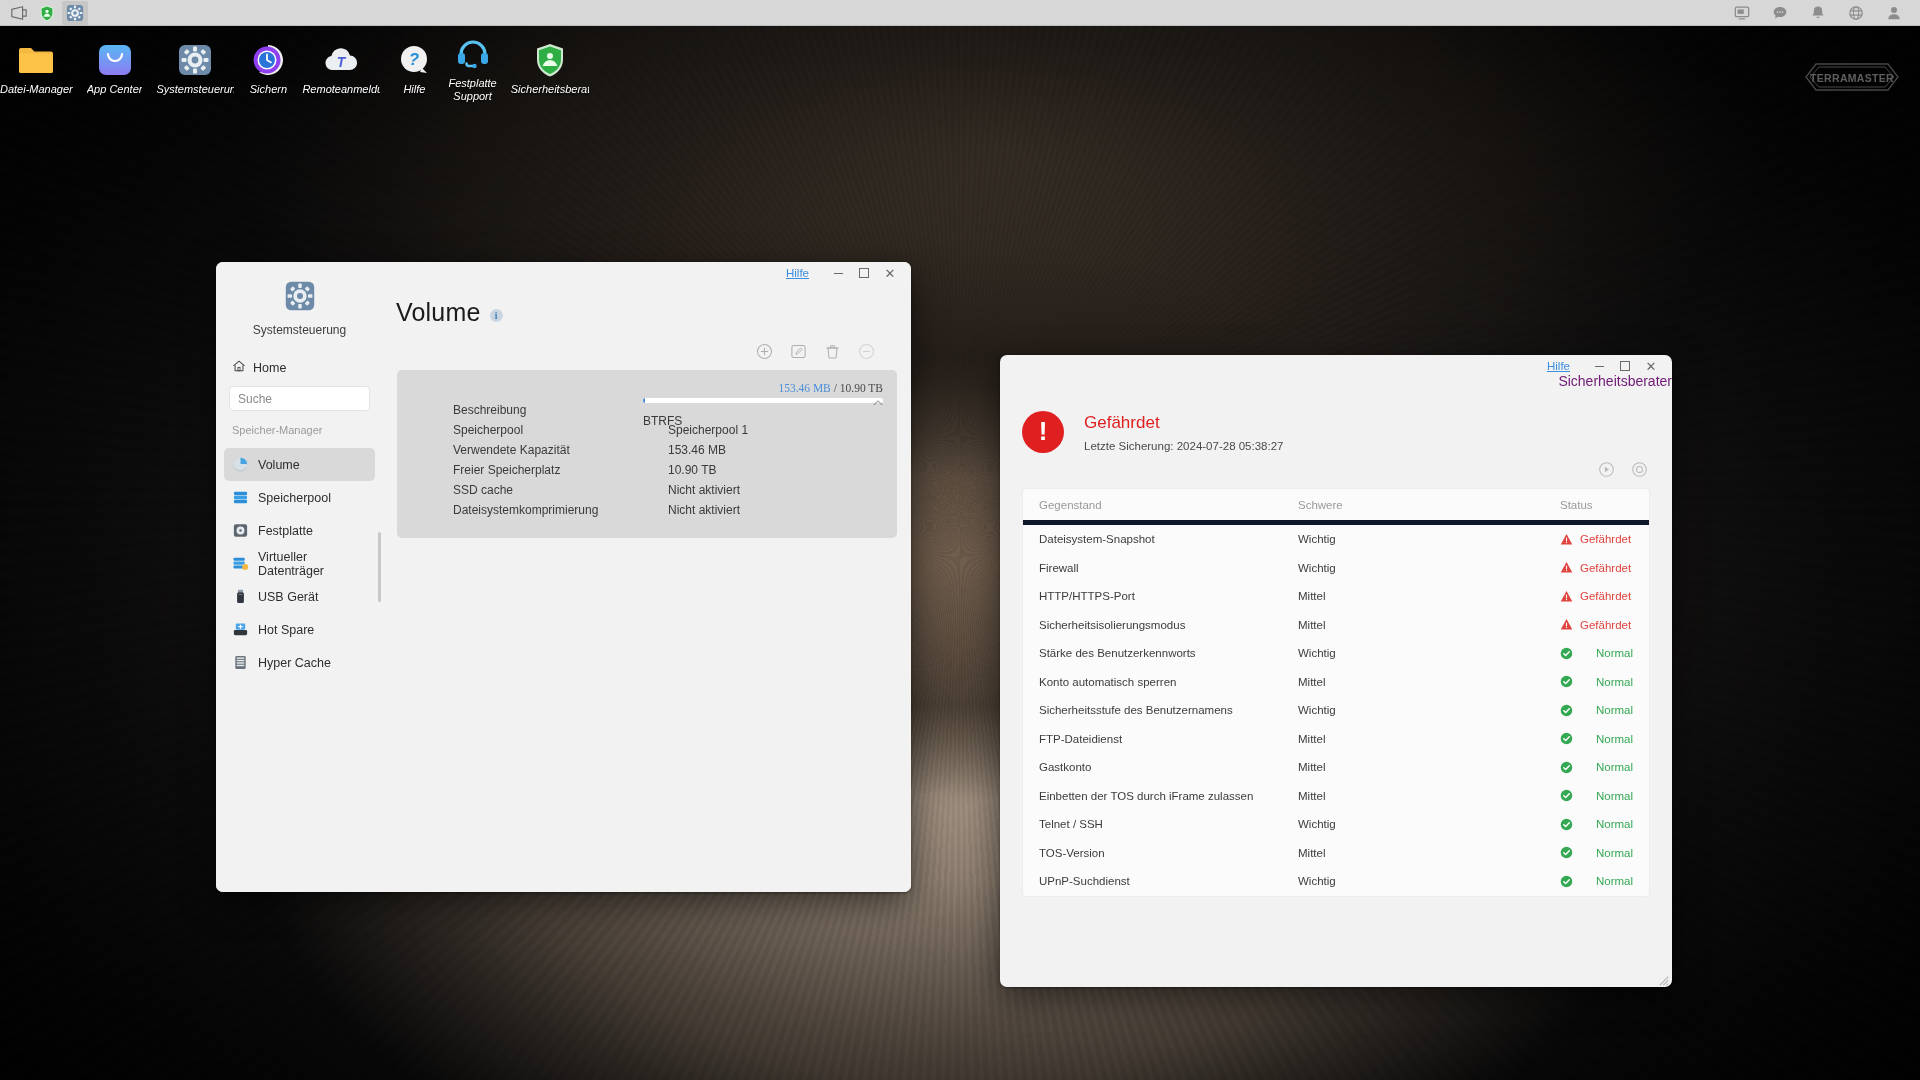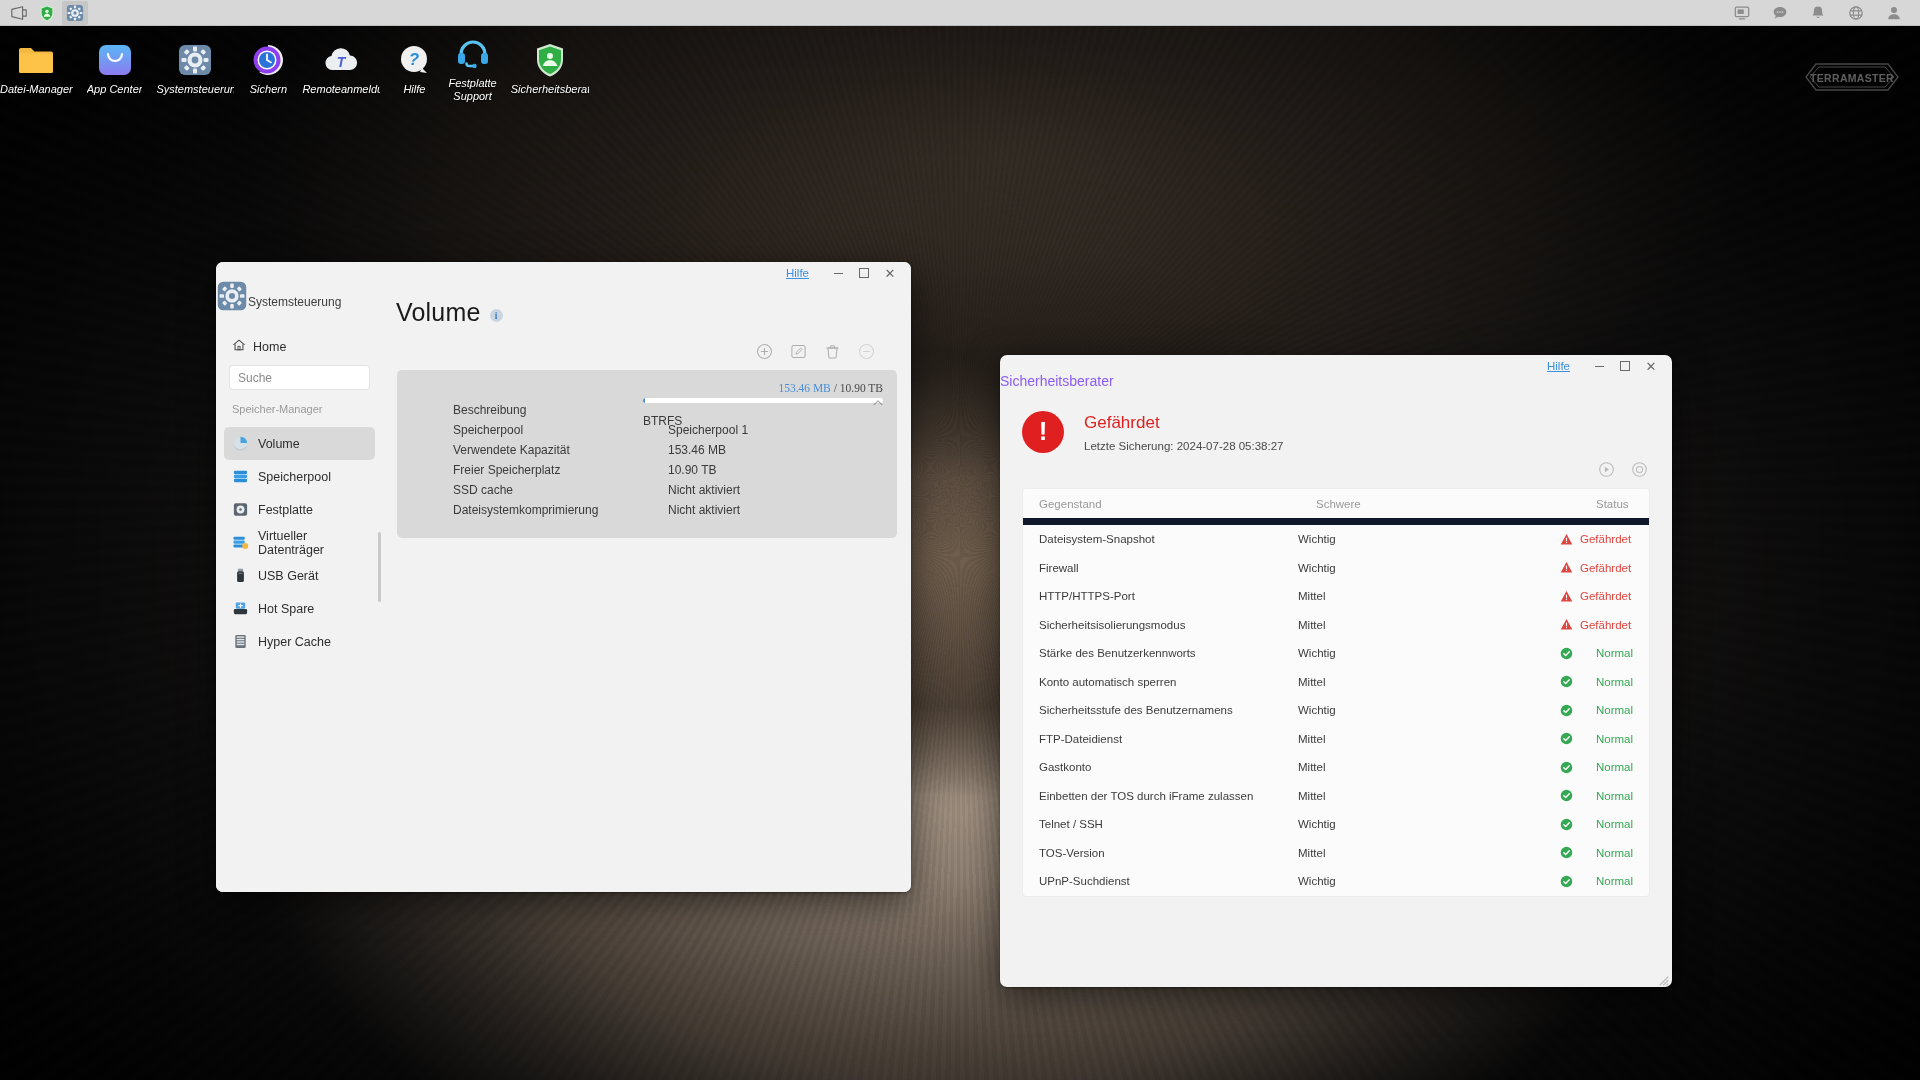--- a/index.html
+++ b/index.html
@@ -127,21 +127,21 @@
   .wbtn.max:before { content: ""; display:block; width:8px; height:8px; border:1px solid #6a6a6a; }
 
   
   #win-volume { left: 216px; top: 262px; width: 695px; height: 630px; }
   #win-volume .sidebar {
     position: absolute; left: 0; top: 0; bottom: 0; width: 167px;
     background: #f2f2f2;
     padding-top: 18px;
   }
   .sb-app {
-    display: flex; flex-direction: row; align-items: center;
+    display: flex; flex-direction: column; align-items: center;
     margin-bottom: 18px;
   }
   .sb-app .sb-app-name {
     font-size: 12px; color: #3d3d3d; margin-top: 7px;
   }
   .sb-home {
     display: flex; align-items: center; gap: 7px;
     padding: 4px 14px 4px 16px;
     font-size: 12.5px; color: #2e2e2e;
   }
@@ -228,21 +228,21 @@
     width: 14px; height: 14px; opacity: .5;
   }
   .vol-rows { margin-top: 16px; padding-left: 42px; }
   .vol-row { display: flex; font-size: 12px; color: #3a3a3a; line-height: 20px; }
   .vol-row .k { width: 215px; flex: none; }
   .vol-row .v { color: #3a3a3a; }
 
   
   #win-security { left: 1000px; top: 355px; width: 672px; height: 632px; }
   #win-security .sa-title {
-    text-align: left; font-size: 14px; color: #8b5cf6;
+    text-align: right; font-size: 14px; color: #701a75;
     padding-top: 18px;
   }
   .sa-status {
     display: flex; align-items: center; gap: 20px;
     padding: 22px 0 0 22px;
   }
   .sa-badge {
     width: 42px; height: 42px; border-radius: 50%;
     background: #e02020;
     display: flex; align-items: center; justify-content: center;
@@ -263,22 +263,22 @@
   .sa-table {
     margin: 10px 22px 0 22px;
     background: #fbfbfb;
     border: 1px solid #ececec;
     border-radius: 4px;
     overflow: hidden;
   }
   .sa-thead {
     display: flex; align-items: center;
     height: 36px;
-    border-bottom: 7px solid #0f172a;
-    font-size: 11.5px; color: #9a9a9a; gap: 18px;
+    border-bottom: 5px solid #0f172a;
+    font-size: 11.5px; color: #9a9a9a;
   }
   .sa-tr {
     display: flex; align-items: center;
     height: 28.5px;
     font-size: 11.5px; color: #3c3c3c;
   }
   .c-item { width: 275px; flex: none; padding-left: 16px; }
   .c-sev  { width: 262px; flex: none; }
   .c-stat { flex: 1; display: flex; align-items: center; gap: 7px; }
   .stat-risk { color: #e0443e; }

